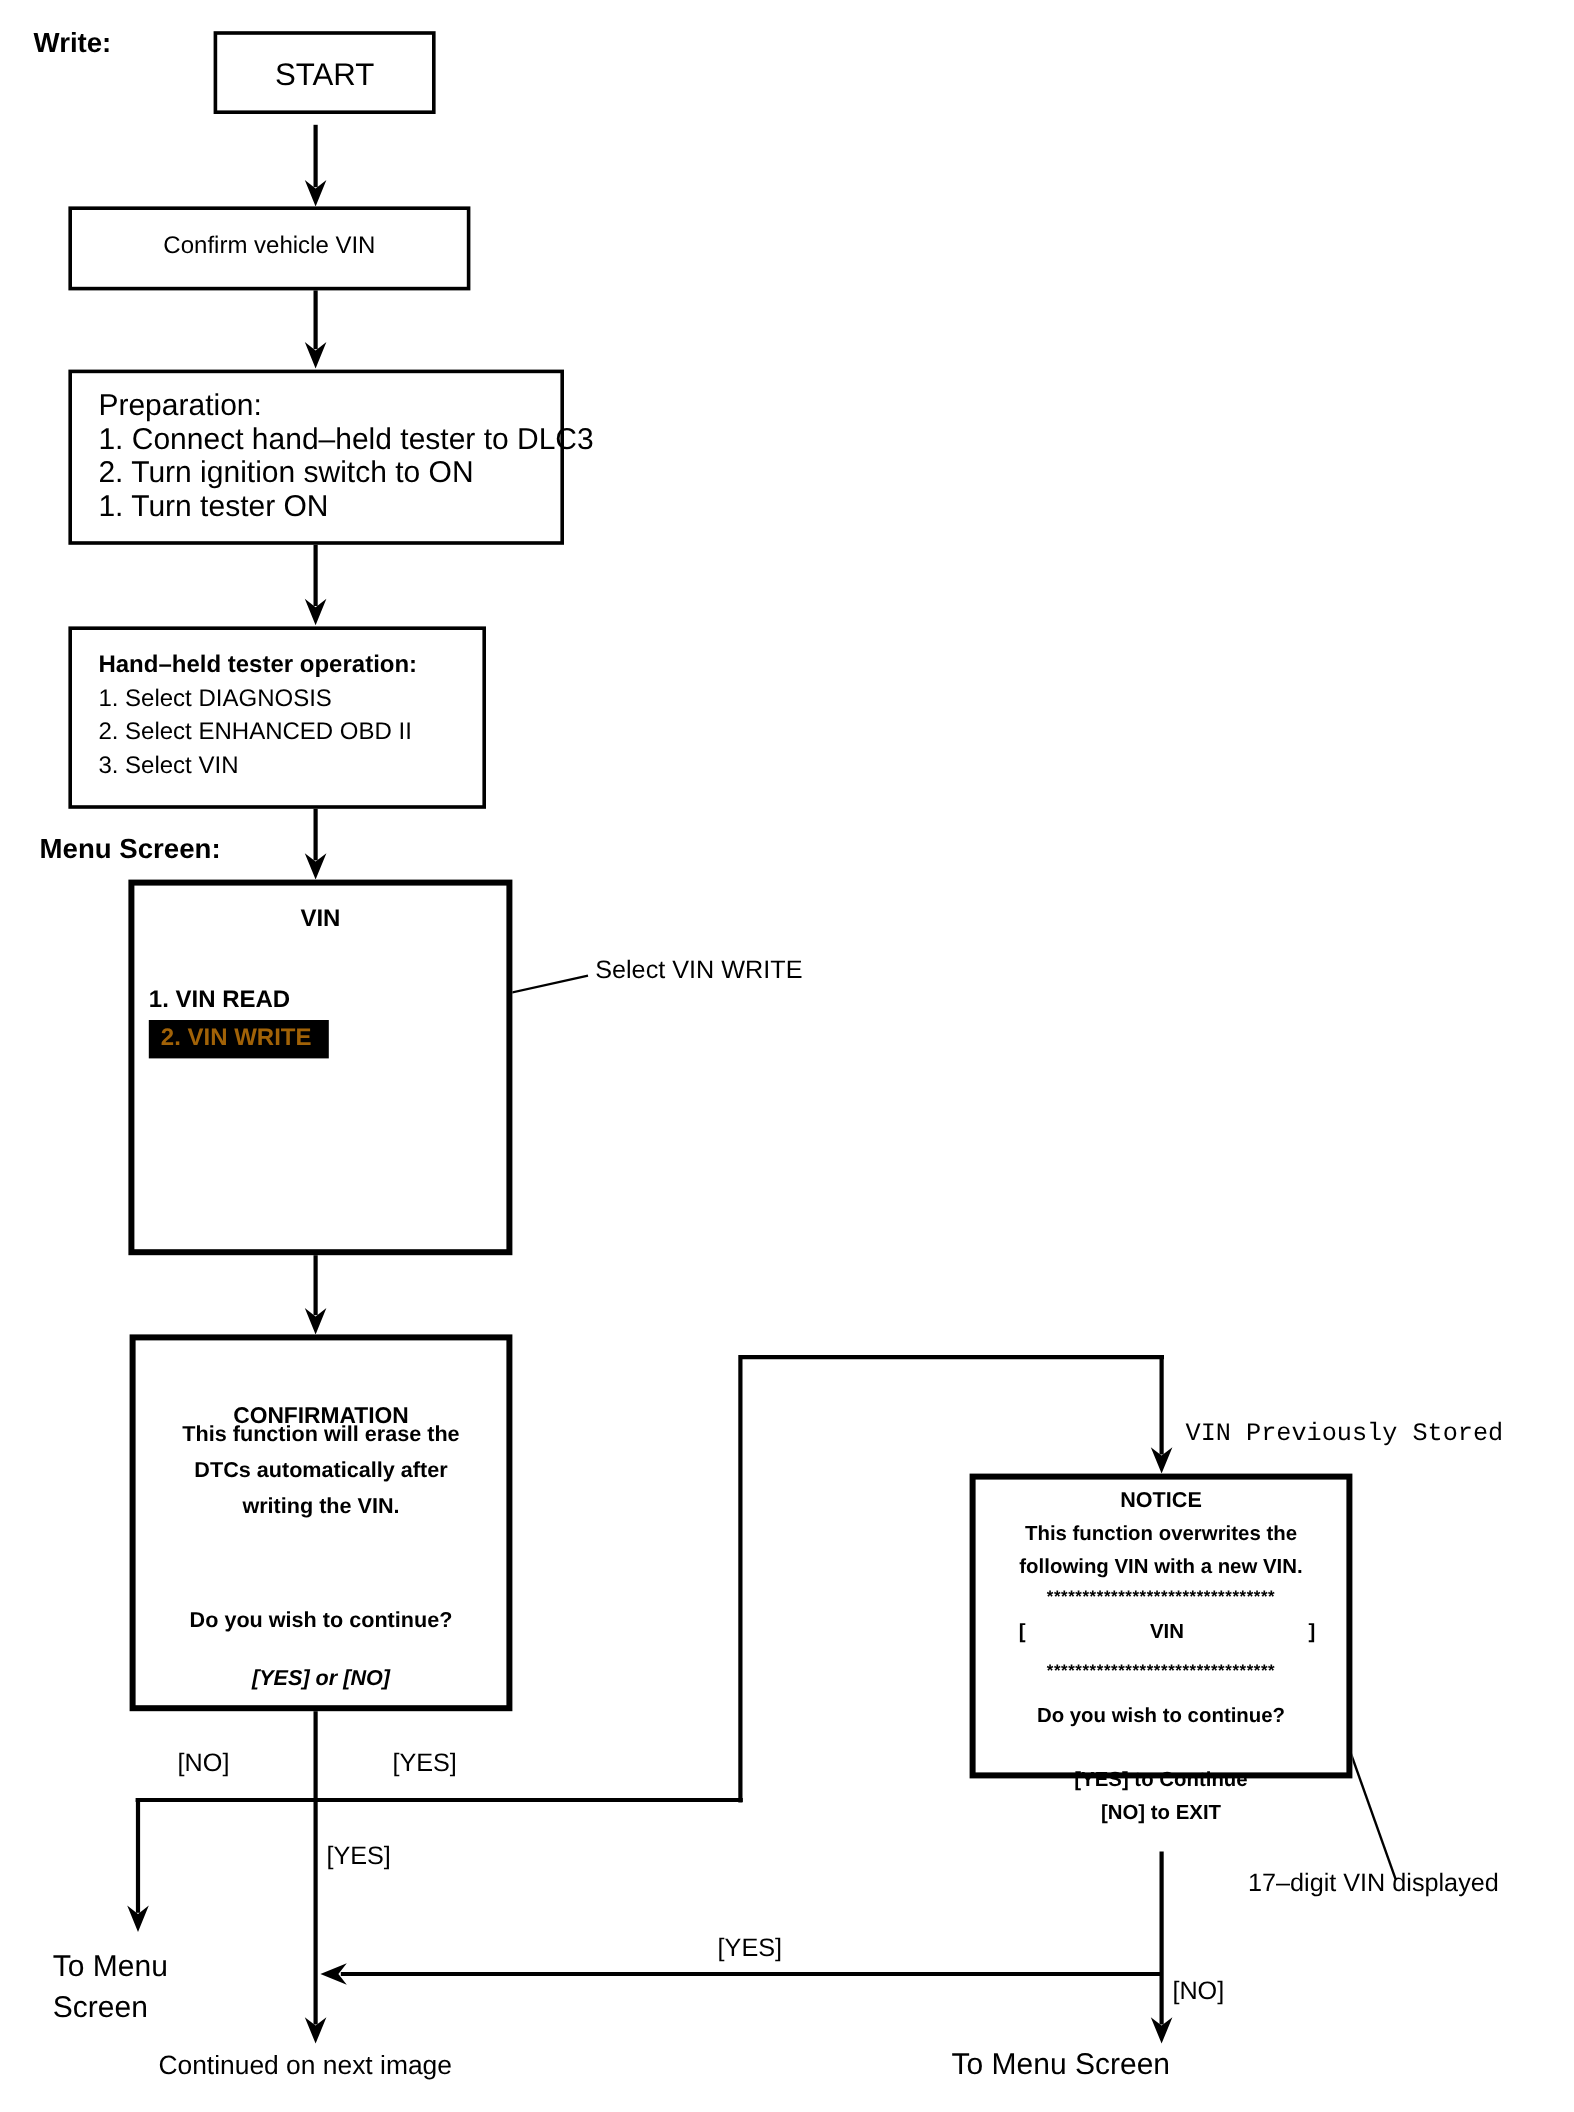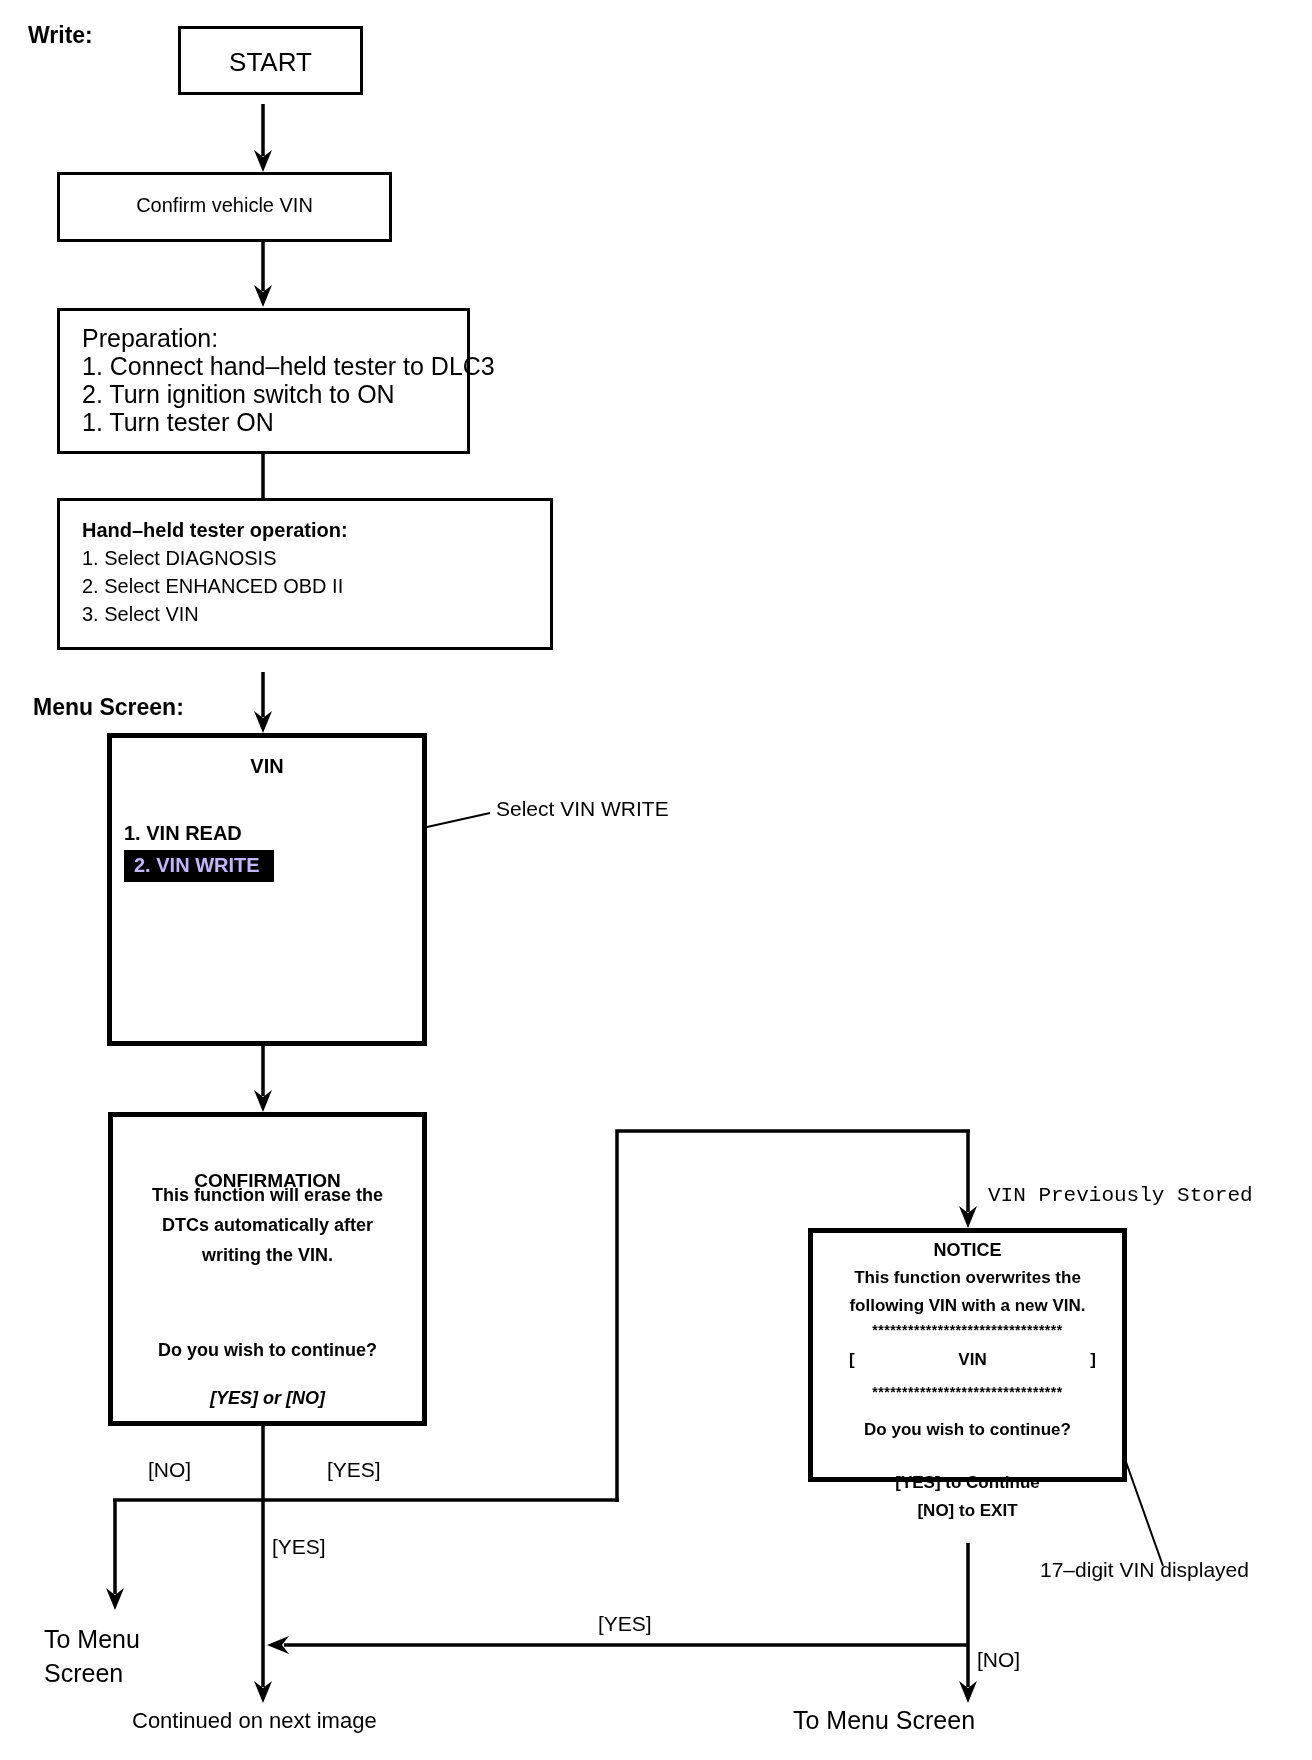--- a/index.html
+++ b/index.html
@@ -9,21 +9,21 @@
   }
   #wires{position:absolute;left:0;top:0;width:1312px;height:1760px;}
   .box{position:absolute;box-sizing:border-box;background:#fff;}
   .thin{border:3px solid #000;}
   .thick{border:5px solid #000;}
   .ctr{text-align:center;width:100%;position:absolute;left:0;}
   .lbl{position:absolute;white-space:nowrap;}
   .b{font-weight:bold;}
   .steps div{white-space:nowrap;}
   .hl{
-    position:absolute;background:#000;color:#c4b5fd;font-weight:bold;
+    position:absolute;background:#000;color:#a16207;font-weight:bold;
     white-space:nowrap;
   }
   .stars{letter-spacing:0.5px;}
   .vinrow{
     position:absolute;left:0;width:100%;box-sizing:border-box;
     display:flex;justify-content:space-between;padding:0 26px 0 36px;
     font-weight:bold;
   }
 </style>
 </head>
@@ -76,21 +76,21 @@
 
   <div class="box thin" style="left:57px;top:308px;width:413px;height:146px;">
     <div class="steps" style="position:absolute;left:22px;top:13px;font-size:25px;line-height:28px;">
       <div>Preparation:</div>
       <div>1. Connect hand–held tester to DLC3</div>
       <div>2. Turn ignition switch to ON</div>
       <div>1. Turn tester ON</div>
     </div>
   </div>
 
-  <div class="box thin" style="left:57px;top:498px;width:496px;height:152px;">
+  <div class="box thin" style="left:57px;top:522px;width:348px;height:152px;">
     <div class="steps" style="position:absolute;left:22px;top:15px;font-size:20px;line-height:28px;">
       <div class="b">Hand–held tester operation:</div>
       <div>1. Select DIAGNOSIS</div>
       <div>2. Select ENHANCED OBD II</div>
       <div>3. Select VIN</div>
     </div>
   </div>
 
   <div class="box thick" style="left:107px;top:733px;width:320px;height:313px;">
     <div class="ctr b" style="top:17px;font-size:20px;">VIN</div>

